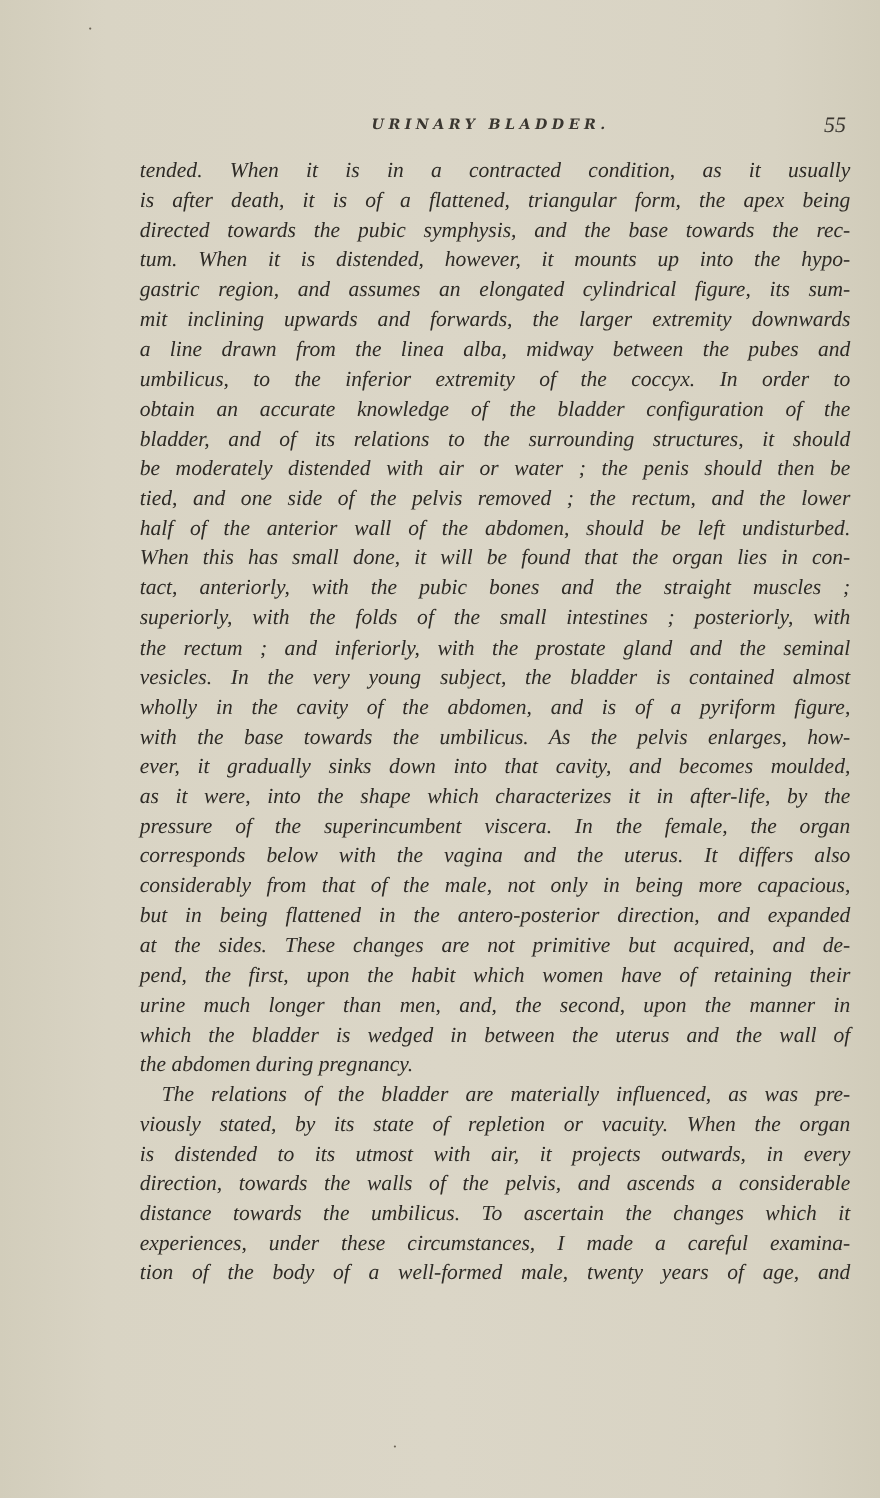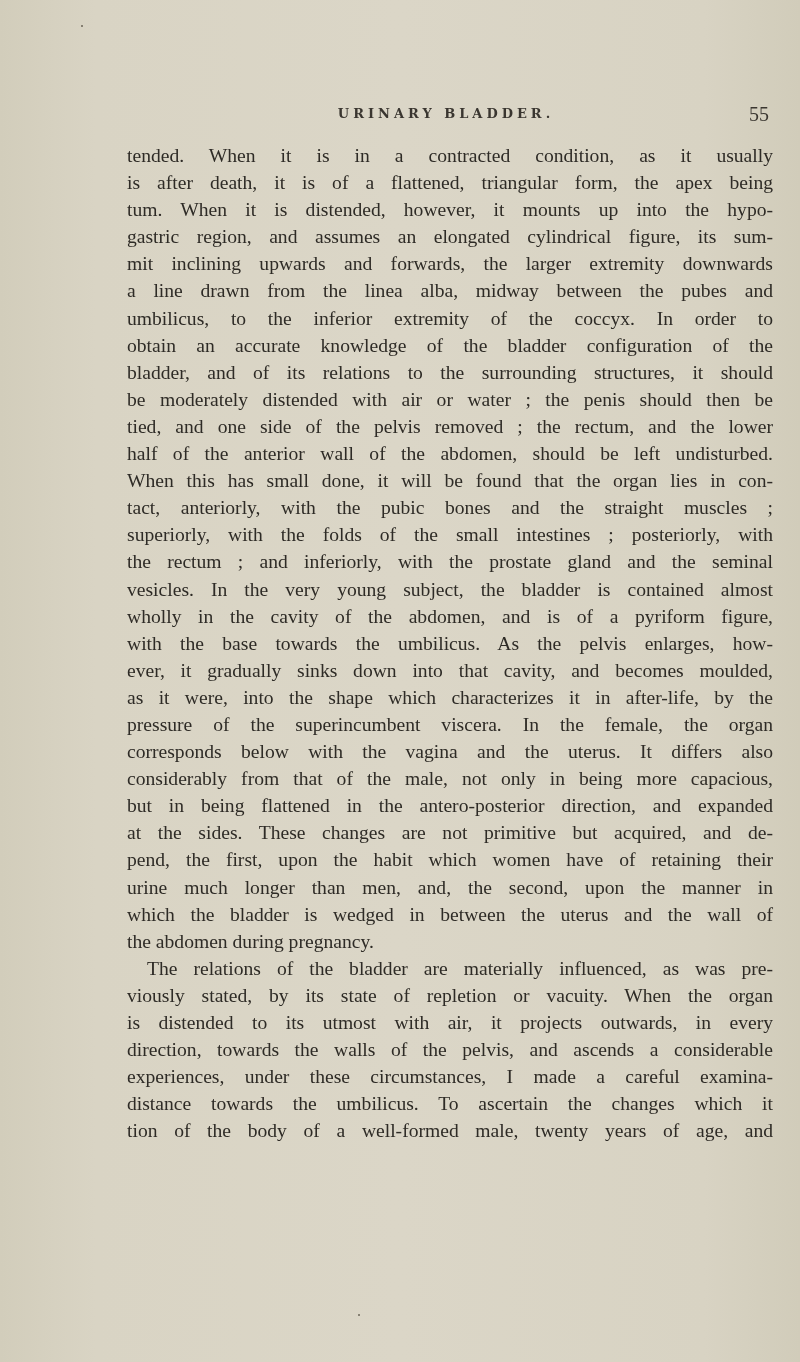--- a/index.html
+++ b/index.html
@@ -13,20 +13,21 @@
       position: relative;
       overflow: hidden;
     }
     .page {
       position: absolute;
       left: 0;
       top: 0;
       width: 800px;
       height: 1362px;
       background: linear-gradient(90deg, #d2cdbb 0%, #d9d4c4 12%, #dbd6c7 50%, #d8d3c3 88%, #d1ccba 100%);
+      font-style: italic;
     }
     .running-head {
       position: absolute;
       top: 103px;
       left: 123px;
       width: 646px;
       height: 26px;
       font-family: "DejaVu Serif", serif;
       color: #3a3630;
     }
@@ -85,20 +86,21 @@
 <div class="page">
   <div class="running-head">
     <div class="running-title">URINARY BLADDER.</div>
     <div class="page-number">55</div>
   </div>
 
   <div class="body-text" id="body-text">
       <div>
         <span class="line">tended.  When it is in a contracted condition, as it usually</span>
         <span class="line">is after death, it is of a flattened, triangular form, the apex being</span>
+        <span class="line">directed towards the pubic symphysis, and the base towards the rec-</span>
         <span class="line">tum.  When it is distended, however, it mounts up into the hypo-</span>
         <span class="line">gastric region, and assumes an elongated cylindrical figure, its sum-</span>
         <span class="line">mit inclining upwards and forwards, the larger extremity downwards</span>
         <span class="line">a line drawn from the linea alba, midway between the pubes and</span>
         <span class="line">umbilicus, to the inferior extremity of the coccyx.  In order to</span>
         <span class="line">obtain an accurate knowledge of the bladder configuration of the</span>
         <span class="line">bladder, and of its relations to the surrounding structures, it should</span>
         <span class="line">be moderately distended with air or water ; the penis should then be</span>
         <span class="line">tied, and one side of the pelvis removed ; the rectum, and the lower</span>
         <span class="line">half of the anterior wall of the abdomen, should be left undisturbed.</span>
@@ -119,21 +121,21 @@
         <span class="line">pend, the first, upon the habit which women have of retaining their</span>
         <span class="line">urine much longer than men, and, the second, upon the manner in</span>
         <span class="line">which the bladder is wedged in between the uterus and the wall of</span>
         <span class="line last">the abdomen during pregnancy.</span>
       </div>
       <div>
         <span class="line indent">The relations of the bladder are materially influenced, as was pre-</span>
         <span class="line">viously stated, by its state of repletion or vacuity.  When the organ</span>
         <span class="line">is distended to its utmost with air, it projects outwards, in every</span>
         <span class="line">direction, towards the walls of the pelvis, and ascends a considerable</span>
+        <span class="line">distance towards the umbilicus.  To ascertain the changes which it</span>
         <span class="line">experiences, under these circumstances, I made a careful examina-</span>
-        <span class="line">distance towards the umbilicus.  To ascertain the changes which it</span>
         <span class="line">tion of the body of a well-formed male, twenty years of age, and</span>
       </div>
     </div>
 
   <span class="speck" style="left:81px; top:25px;"></span>
   <span class="speck" style="left:358px; top:1314px;"></span>
 </div>
 
 </body></html>

